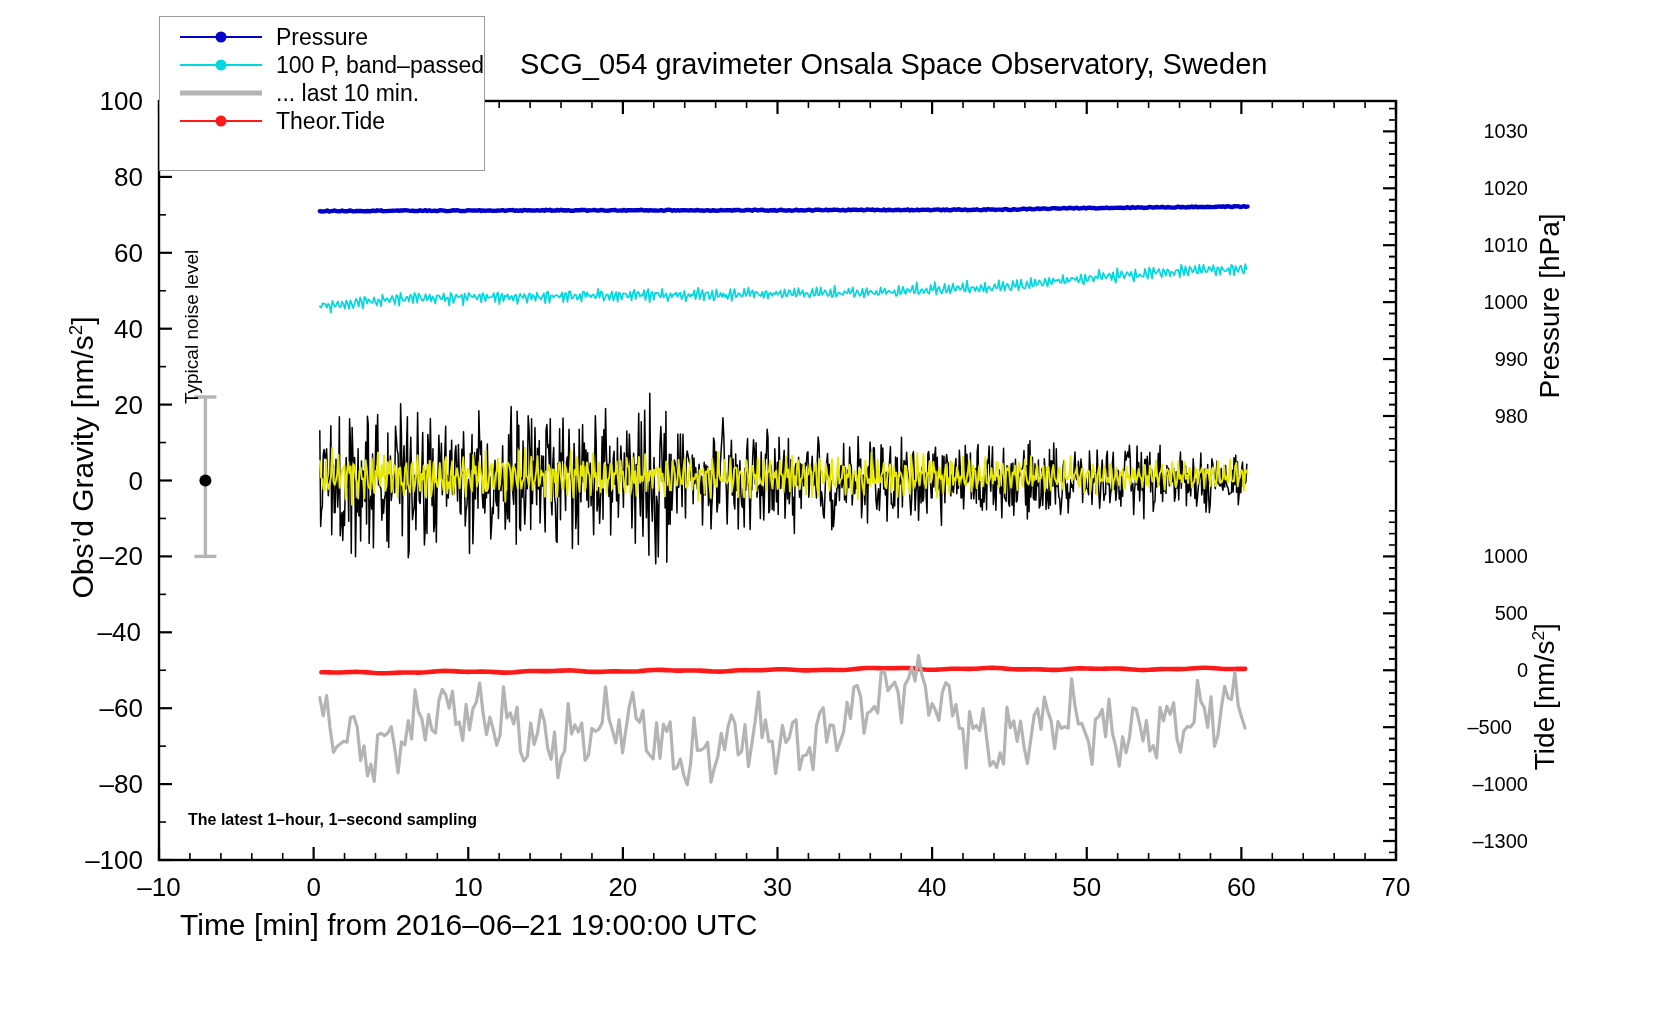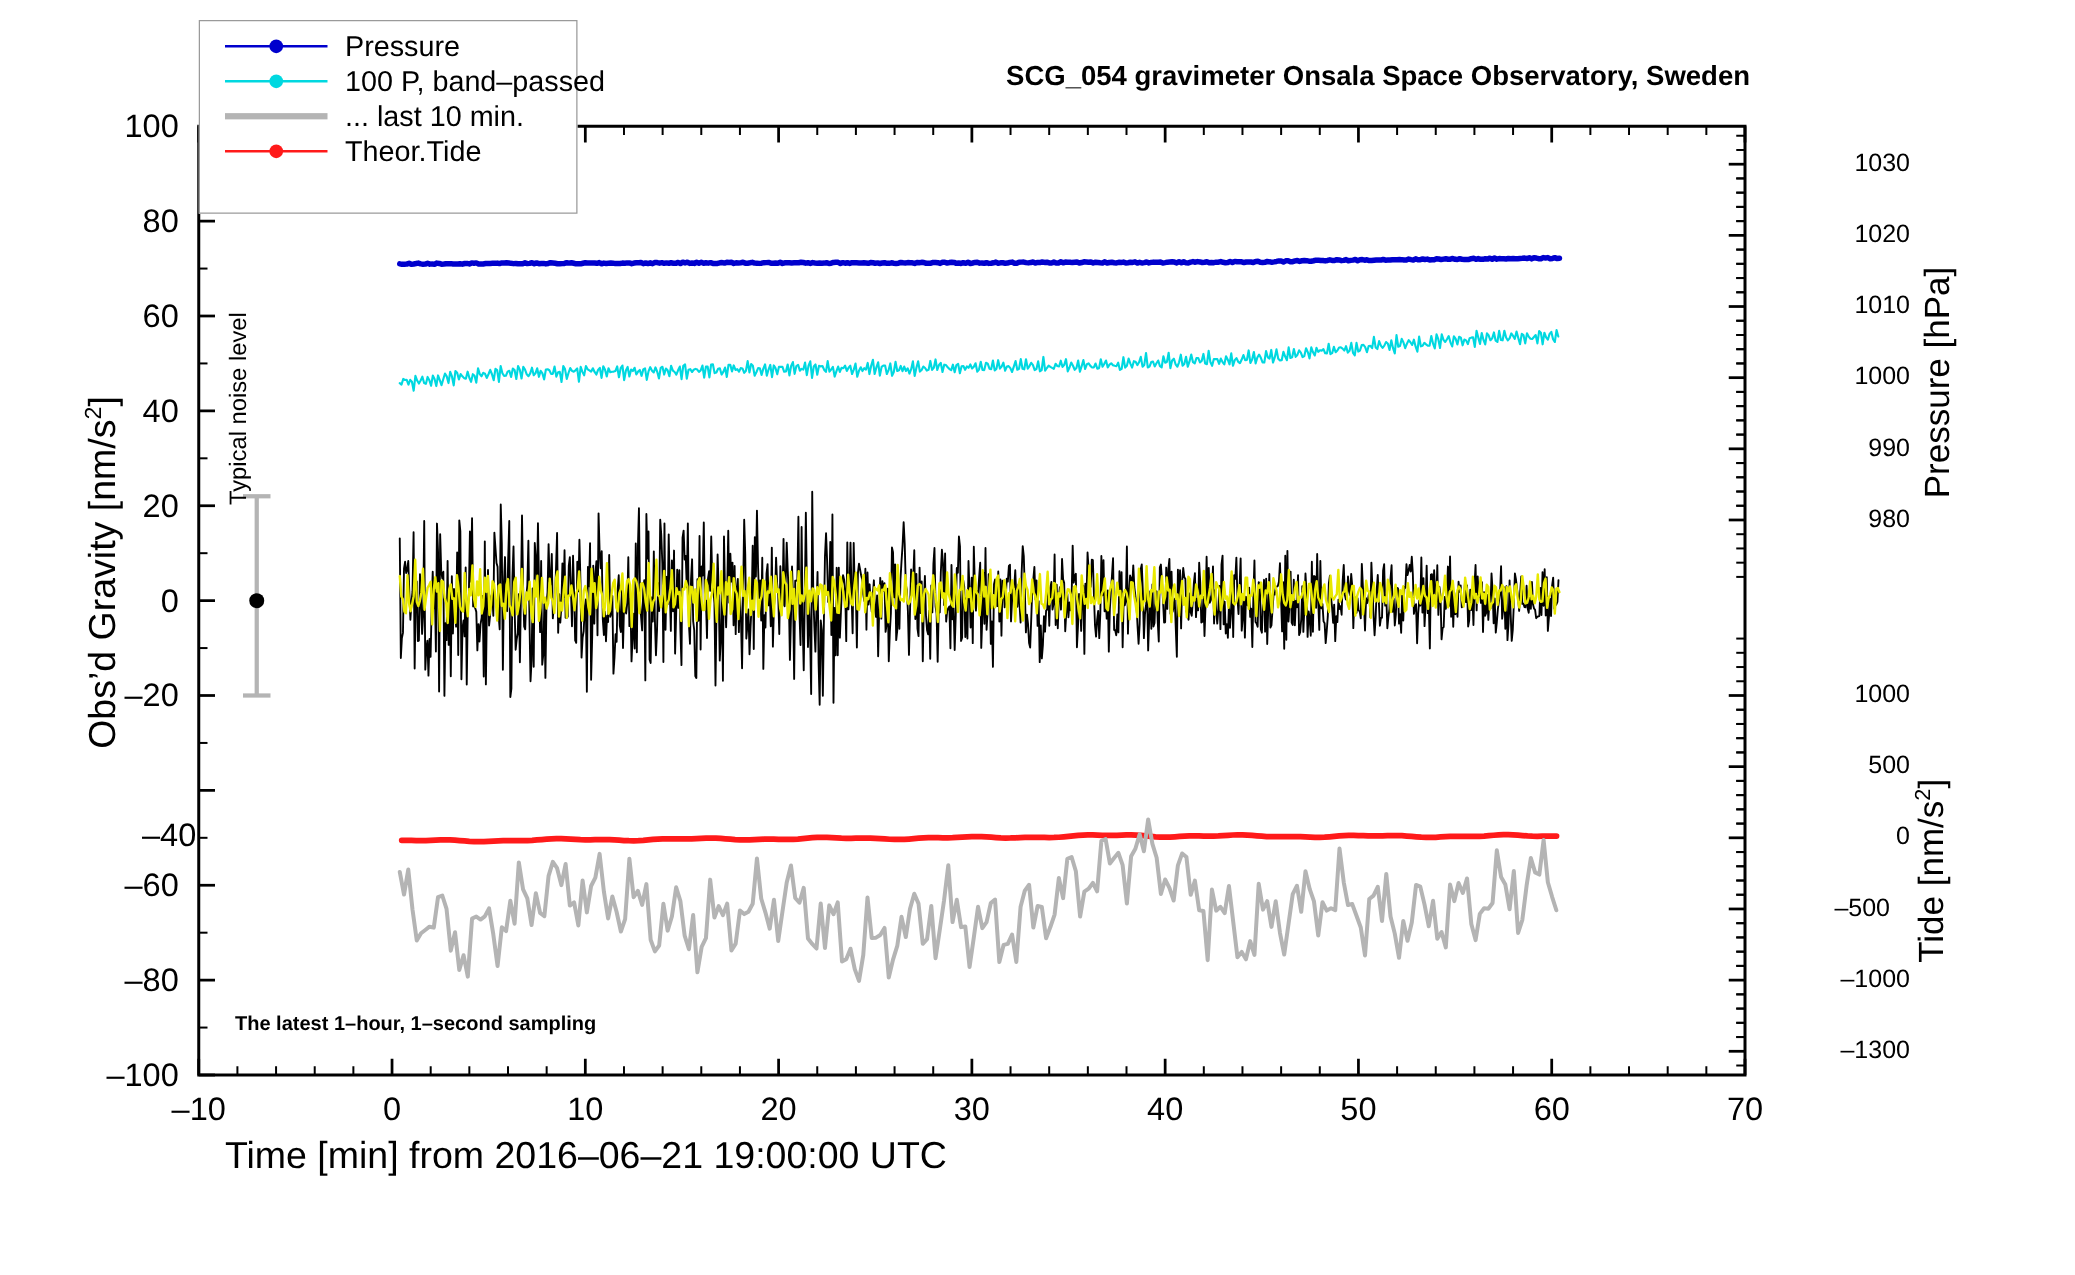--- a/index.html
+++ b/index.html
@@ -11,22 +11,22 @@
     font-family: "Liberation Sans", sans-serif;
     color: #000;
     overflow: hidden;
     position: relative;
   }
   #root { position: absolute; inset: 0; }
 
   .plot-title {
     position: absolute;
     left: 520px; top: 48px; width: 880px;
-    text-align: right;
-    font-size: 22px; font-weight: bold;
+    text-align: left;
+    font-size: 29px; font-weight: normal;
     letter-spacing: 0px;
     white-space: nowrap;
   }
 
   
   .ylabel-left {
     position: absolute;
     left: -228px; top: 440px;
     width: 620px;
     transform: rotate(-90deg);
@@ -91,21 +91,21 @@
     font-size: 19px;
     transform: rotate(-90deg);
     transform-origin: 0 0;
     white-space: nowrap;
   }
 
   
   .legend {
     position: absolute;
     left: 159px; top: 16px;
-    width: 303px; height: 155px;
+    width: 326px; height: 155px;
     border: 1px solid #9a9a9a;
     background: #ffffff;
     box-sizing: border-box;
     padding: 6px 0 0 0;
   }
   .legend-row {
     display: flex; align-items: center;
     height: 28px;
   }
   .legend-swatch {
@@ -364,21 +364,21 @@
   </div>
 
   <div id="ticks-left">
       <div class="tick-left" style="top: 101px; left: 23px;">100</div>
       <div class="tick-left" style="top: 176.9px; left: 23px;">80</div>
       <div class="tick-left" style="top: 252.8px; left: 23px;">60</div>
       <div class="tick-left" style="top: 328.7px; left: 23px;">40</div>
       <div class="tick-left" style="top: 404.6px; left: 23px;">20</div>
       <div class="tick-left" style="top: 480.5px; left: 23px;">0</div>
       <div class="tick-left" style="top: 556.4px; left: 23px;">–20</div>
-      <div class="tick-left" style="top: 632.3px; left: 37px; margin-top: 36px;">–40</div>
+      <div class="tick-left" style="top: 632.3px; left: 21px;">–40</div>
       <div class="tick-left" style="top: 708.2px; left: 23px;">–60</div>
       <div class="tick-left" style="top: 784.1px; left: 23px;">–80</div>
       <div class="tick-left" style="top: 860px; left: 23px;">–100</div>
     </div>
   <div id="ticks-right">
       <div class="tick-right" style="top: 131.36px; left: 1418px;">1030</div>
       <div class="tick-right" style="top: 188.285px; left: 1418px;">1020</div>
       <div class="tick-right" style="top: 245.21px; left: 1418px;">1010</div>
       <div class="tick-right" style="top: 302.135px; left: 1418px;">1000</div>
       <div class="tick-right" style="top: 359.06px; left: 1418px;">990</div>

